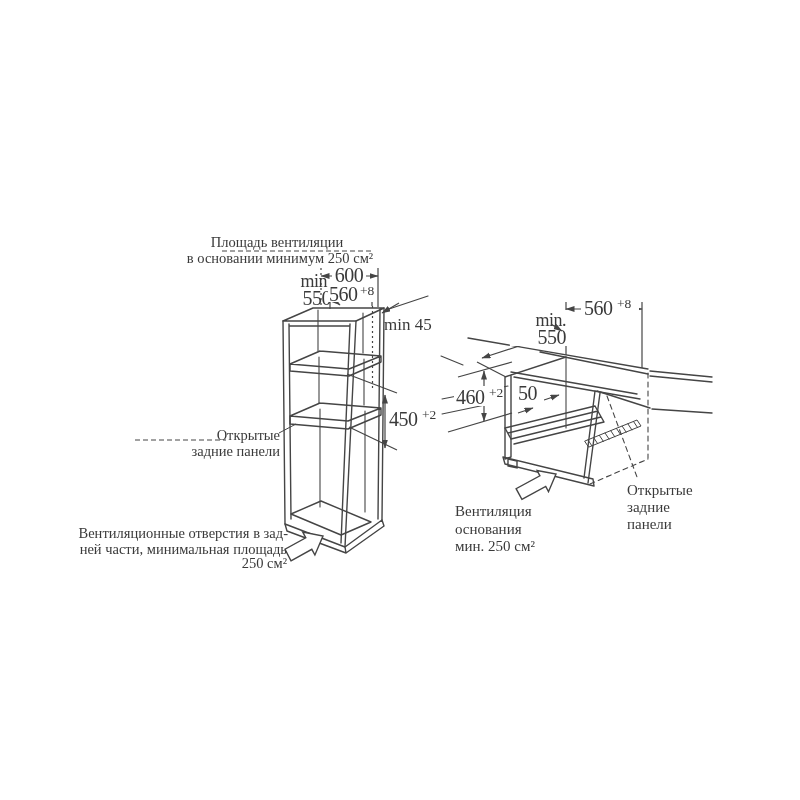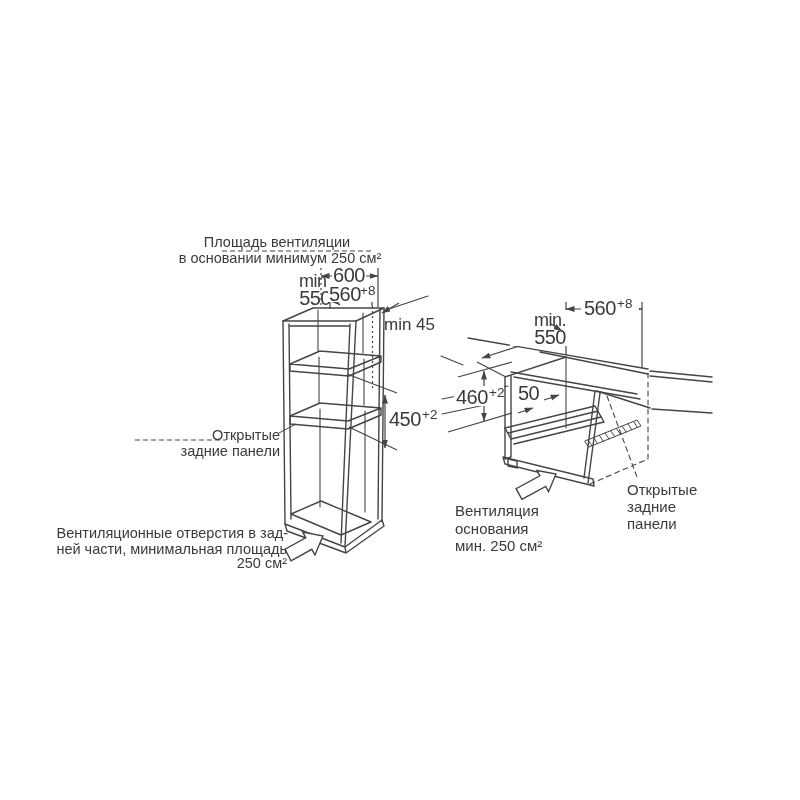--- a/index.html
+++ b/index.html
@@ -1,17 +1,17 @@
 <!DOCTYPE html>
 <html><head>
 <meta charset="utf-8">
 <style>
   html,body{margin:0;padding:0;background:#fff;}
   .stage{position:relative;width:800px;height:800px;background:#fff;overflow:hidden;
-         font-family:Liberation Sans, sans-serif;}
+         font-family:Liberation Serif, serif;}
   svg text{fill:#3a3a3a;}
   .lbl{font-size:14.5px;}
   .lbl-r{font-size:15px;}
   .dim{font-size:20px;letter-spacing:-0.5px;}
   .dim-s{font-size:17px;}
   .sup{font-size:13.5px;}
   .min{font-size:18px;letter-spacing:-0.5px;}
 </style>
 </head>
 <body>

